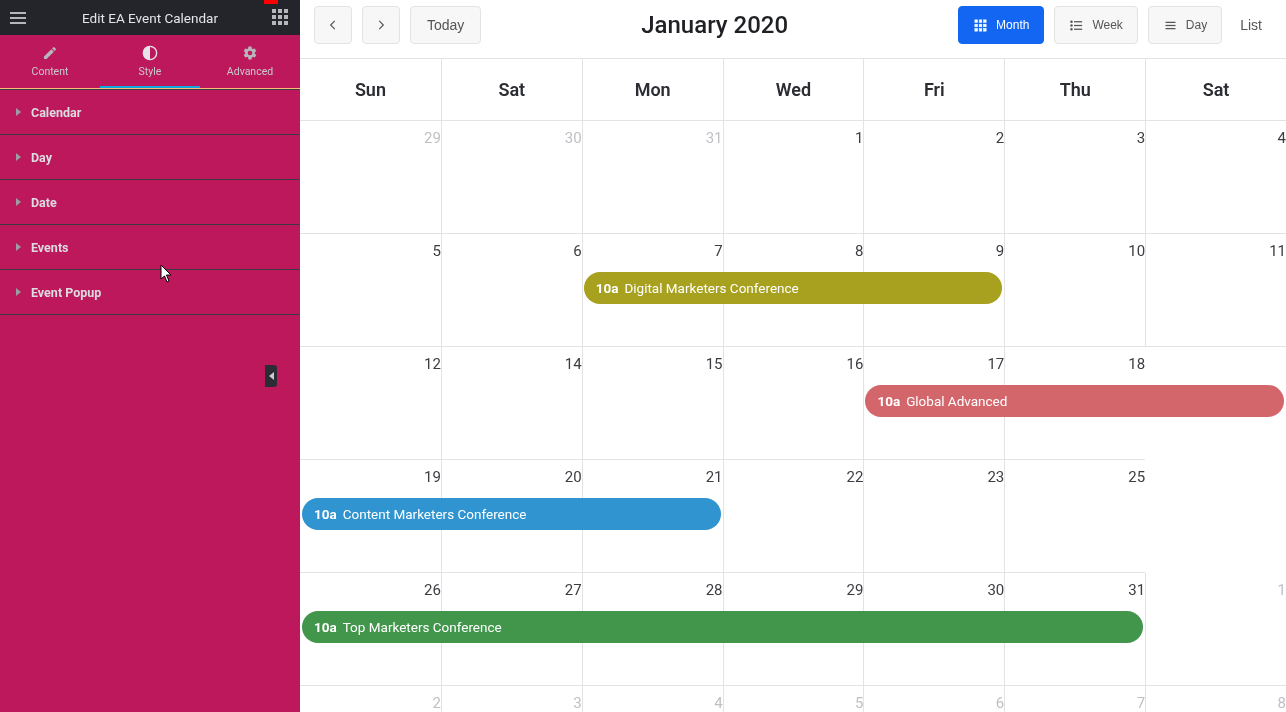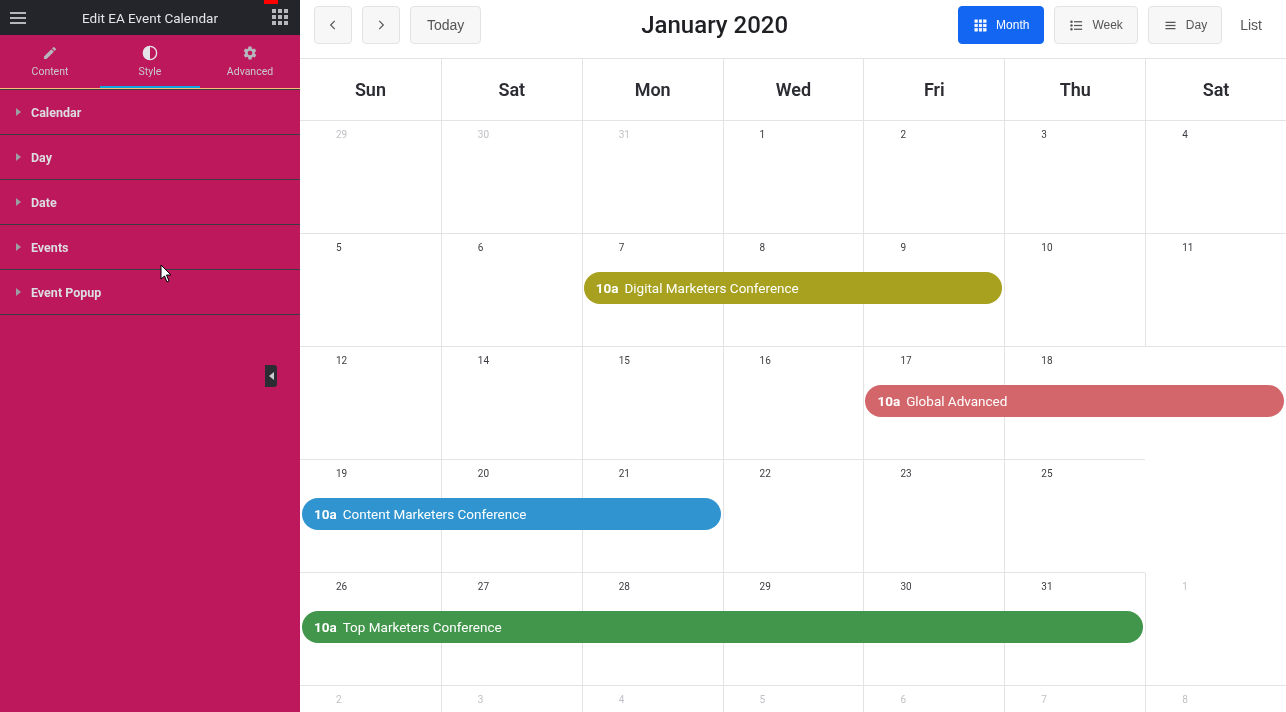--- a/index.html
+++ b/index.html
@@ -54,21 +54,21 @@
   .cal-head { display: grid; grid-template-columns: repeat(7, 1fr); }
   .cal-head-cell { padding: 20px 12px; text-align: center; font-size: 18px; font-weight: 600; color: #2c2d33; border-left: 1px solid #e3e3e3; border-bottom: 1px solid #e3e3e3; }
   .cal-head-cell:first-child { border-left: none; }
 
   .cal-body { position: relative; flex: 1; }
   .cal-grid { position: absolute; inset: 0; }
   .cal-row { display: grid; grid-template-columns: repeat(7,1fr); height: 113px; }
   .cal-row:last-child { height: 29px; } 
   .cal-cell { border-left: 1px solid #e3e3e3; border-bottom: 1px solid #e3e3e3; position: relative; }
   .cal-cell:first-child { border-left: none; }
-  .cal-date { position: absolute; top: 8px; left: 0; right: 0; text-align: left; font-size: 10px; color: #3c3d42; margin-left: 36px; }
+  .cal-date { position: absolute; top: 8px; left: 0; right: 0; text-align: right; font-size: 15px; color: #3c3d42; }
   .cal-date.dim { color: #bfbfc5; }
 
   .events-layer { position: absolute; inset: 0; pointer-events: none; }
   .event-bar { position: absolute; height: 32px; border-radius: 16px; display: flex; align-items: center; padding: 0 12px; font-size: 13.5px; color: #fff; pointer-events: auto; white-space: nowrap; overflow: hidden; }
   .event-bar .time { font-weight: 700; margin-right: 6px; }
 
 </style>
 </head>
 <body>
 

